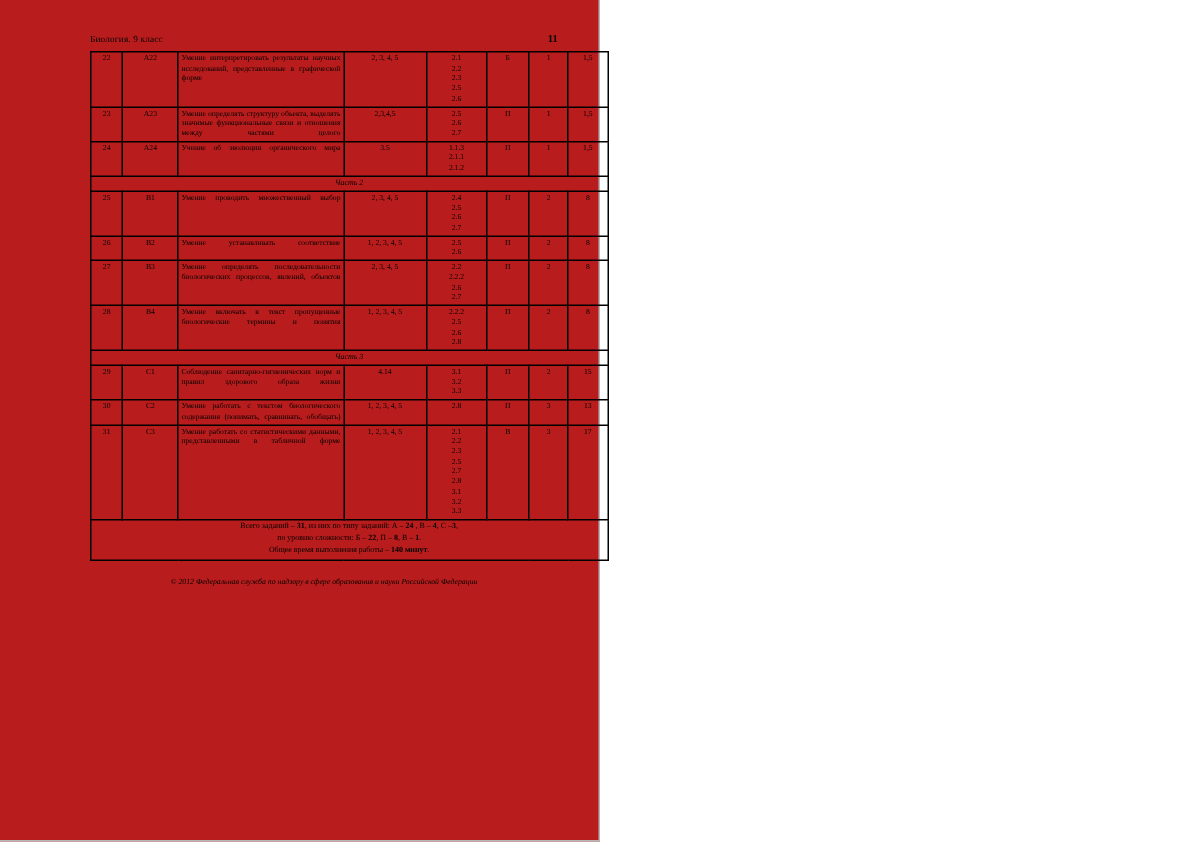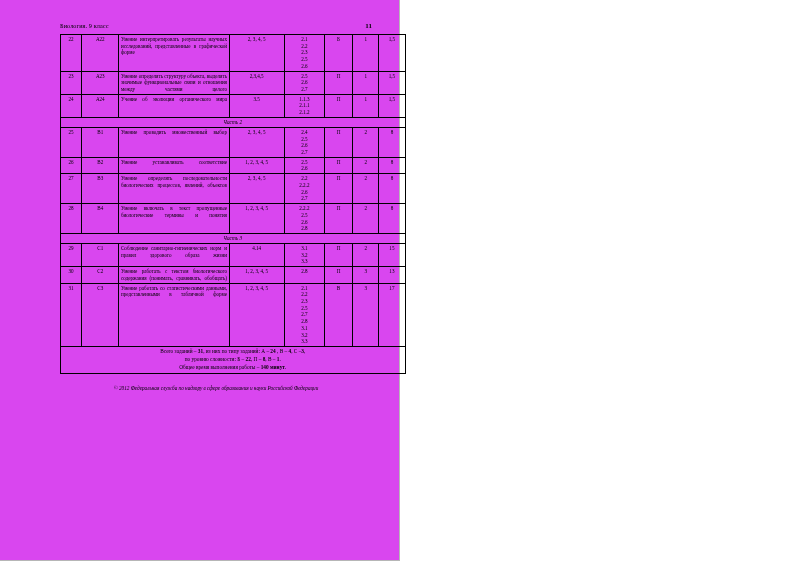--- a/index.html
+++ b/index.html
@@ -13,21 +13,21 @@
     font-family: "Liberation Serif", "DejaVu Serif", serif;
     color: #000000;
     overflow: hidden;
   }
   .page-sheet {
     position: absolute;
     left: 0;
     top: 0;
     width: 400px;
     height: 561px;
-    background: #d946ef;
+    background: #b91c1c;
     border-right: 1px solid #b6b6b6;
     border-bottom: 1px solid #b6b6b6;
     box-sizing: border-box;
   }
   .page-inner {
     position: absolute;
     left: 60px;
     top: 22px;
     width: 312px;
   }

